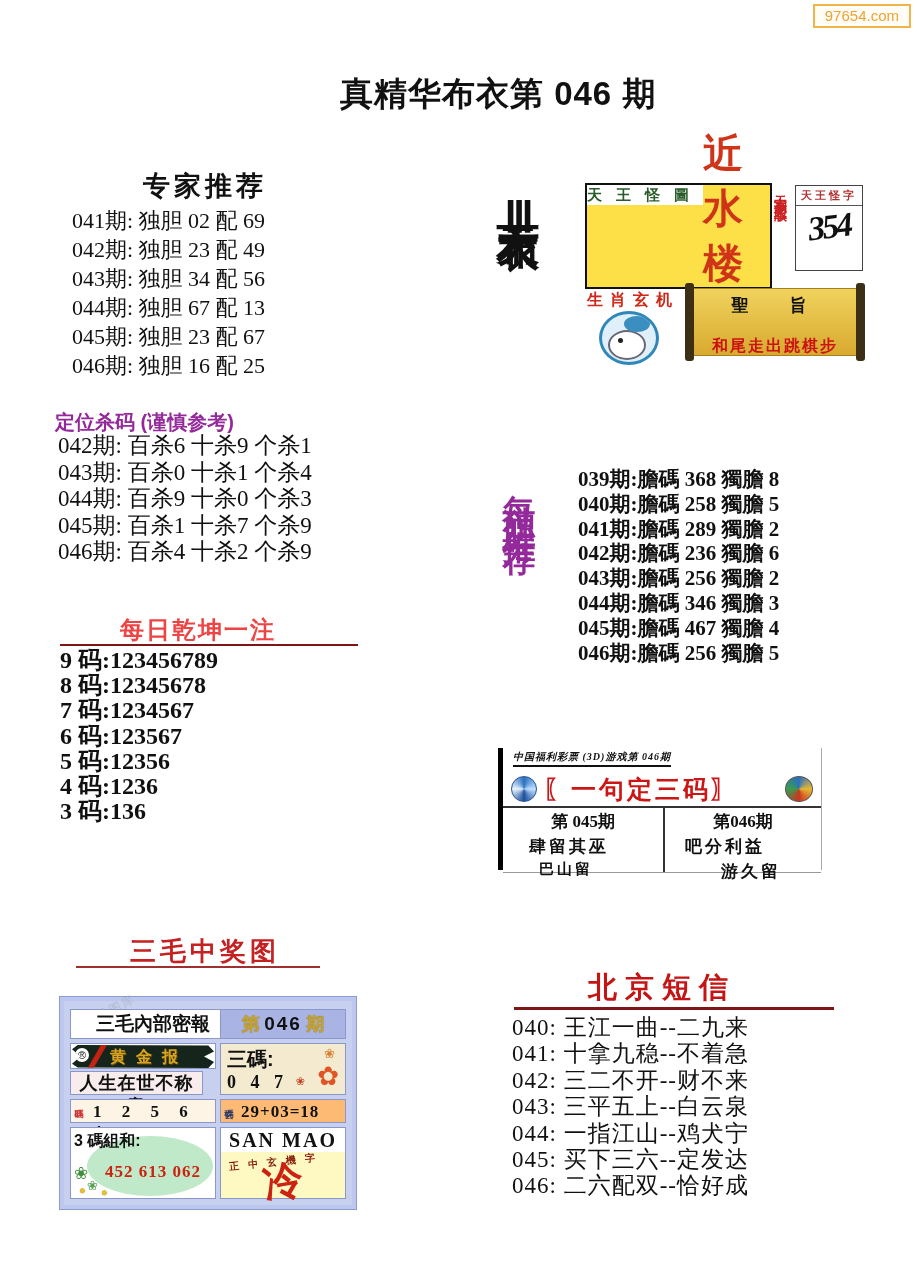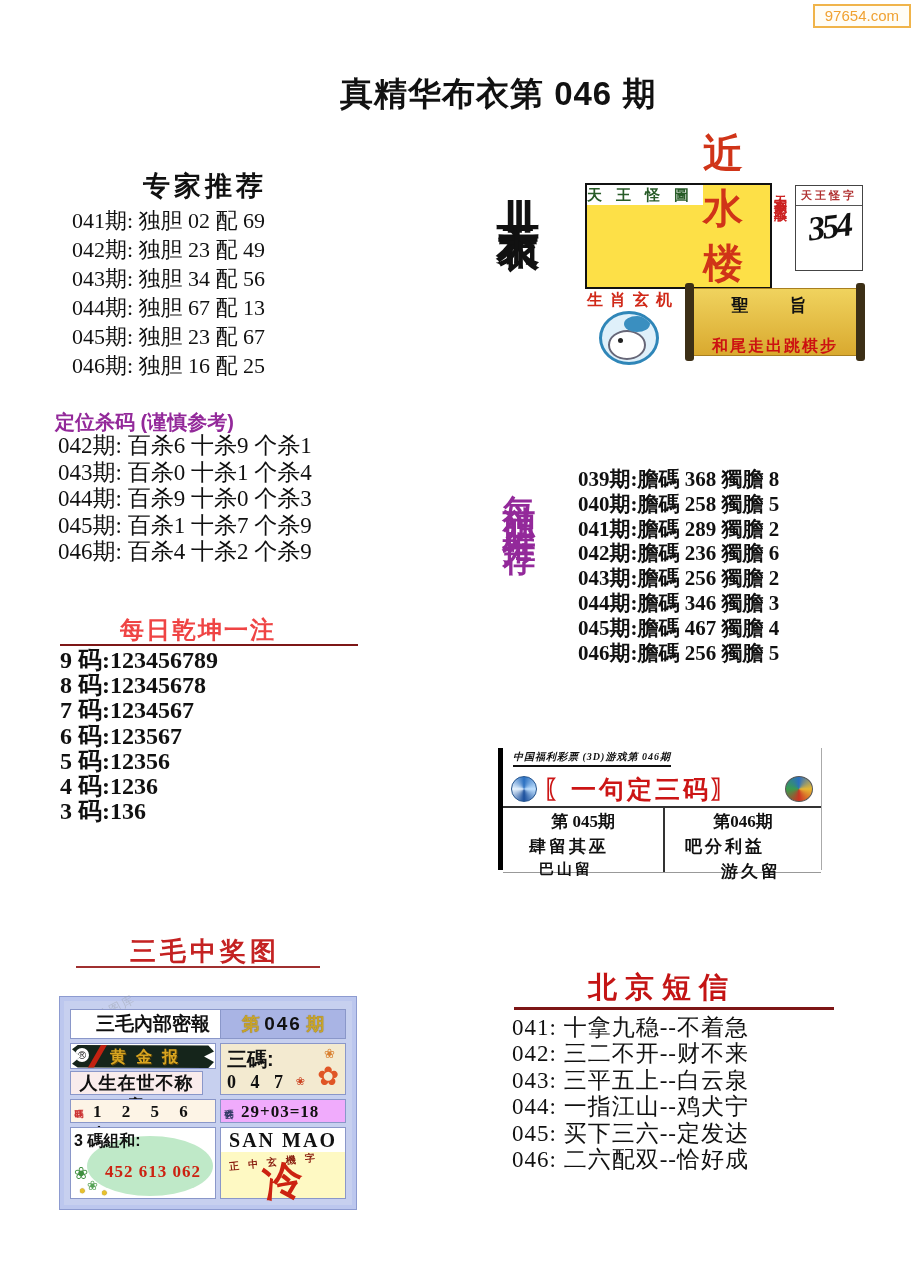--- a/index.html
+++ b/index.html
@@ -98,21 +98,21 @@
       <span style="position:absolute;right:6px;bottom:2px;font-size:26px;color:#e05525;">✿</span>
       <span style="position:absolute;right:10px;top:2px;font-size:13px;color:#d98030;">❀</span>
       <span style="position:absolute;right:40px;bottom:6px;font-size:11px;color:#cc4422;">❀</span>
     </div>
 
     <div class="cell" style="left:6px;top:98px;width:146px;height:24px;background:#fdf4e6;">
       <span class="vert b" style="position:absolute;left:3px;top:2px;font-size:9px;color:#cc3333;height:20px;line-height:10px;">旺碼</span>
       <span class="b" style="position:absolute;left:22px;top:2px;font-size:17px;letter-spacing:8px;">1 2 5 6 4</span>
     </div>
 
-    <div class="cell" style="left:156px;top:98px;width:126px;height:24px;background:#f0abfc;">
+    <div class="cell" style="left:156px;top:98px;width:126px;height:24px;background:#fdba74;">
       <span class="vert b" style="position:absolute;left:3px;top:2px;font-size:9px;color:#333a66;height:20px;line-height:10px;">玄碼</span>
       <span class="b" style="position:absolute;left:20px;top:2px;font-size:17px;letter-spacing:1px;">29+03=18</span>
     </div>
 
     <div class="cell" style="left:6px;top:126px;width:146px;height:72px;background:#fff;overflow:hidden;">
       <span class="circle" style="position:absolute;left:16px;top:8px;width:126px;height:60px;background:#bfe9c8;"></span>
       <span class="sans b" style="position:absolute;left:3px;top:3px;font-size:16px;">3 碼組和:</span>
       <span class="b" style="position:absolute;left:34px;top:34px;font-size:17px;color:#cc2211;letter-spacing:1px;">452 613 062</span>
       <span style="position:absolute;left:3px;bottom:14px;font-size:17px;color:#3f8f3f;">❀</span>
       <span style="position:absolute;left:16px;bottom:4px;font-size:13px;color:#57a357;">❀</span>
@@ -202,20 +202,21 @@
         <div class="b" style="font-size:17px;margin-top:2px;">第046期</div>
         <div class="b" style="font-size:17px;margin-top:2px;letter-spacing:3px;text-align:left;padding-left:20px;">吧分利益</div>
         <div class="b" style="font-size:17px;margin-top:2px;letter-spacing:3px;padding-left:56px;text-align:left;">游久留</div>
       </div>
     </div>
   </div>
 
   <div class="abs b" style="left:588px;top:968px;font-size:29px;color:#c41414;letter-spacing:8px;">北京短信</div>
   <div class="hline" style="left:514px;top:1007px;width:320px;height:3px;"></div>
   <div class="abs lines" style="left:512px;top:1015px;font-size:23px;line-height:26.4px;letter-spacing:1px;">
+    <div>040: 王江一曲--二九来</div>
     <div>041: 十拿九稳--不着急</div>
     <div>042: 三二不开--财不来</div>
     <div>043: 三平五上--白云泉</div>
     <div>044: 一指江山--鸡犬宁</div>
     <div>045: 买下三六--定发达</div>
     <div>046: 二六配双--恰好成</div>
   </div>
 
 </div>
 

